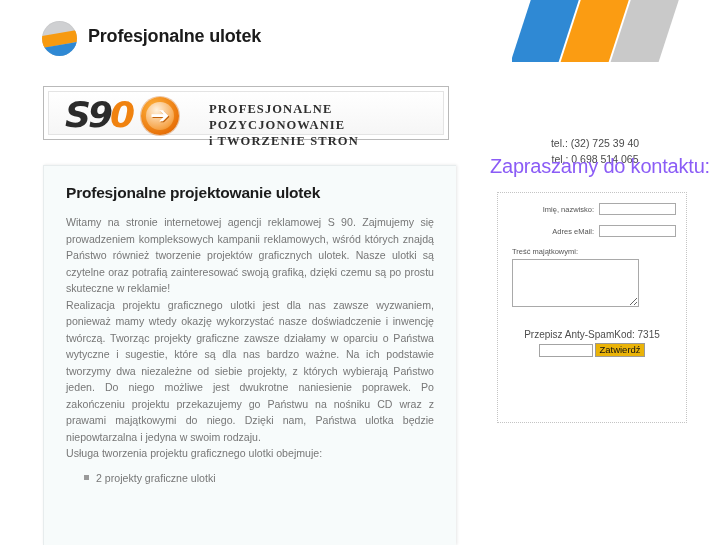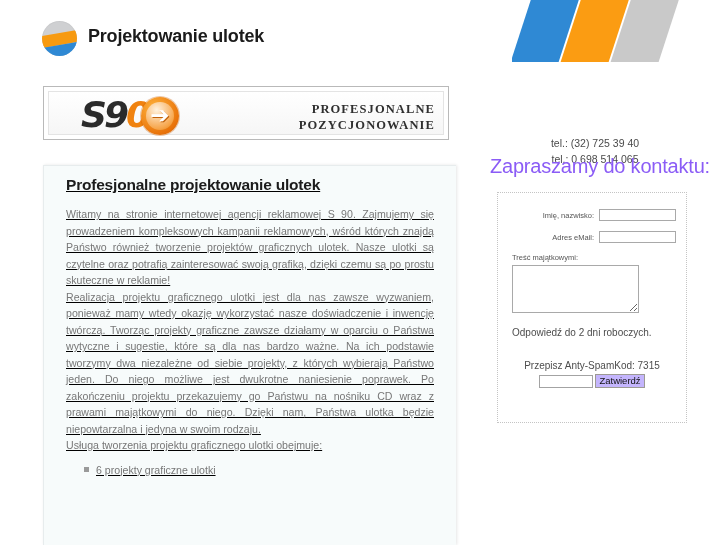--- a/index.html
+++ b/index.html
@@ -103,21 +103,21 @@
   }
   #s90-mark {
     position: absolute;
     left: 16px;
     top: 3px;
     width: 140px;
     height: 40px;
   }
   #s90-text {
     position: absolute;
-    left: 16px;
+    left: 0;
     top: 0;
     font-family: "DejaVu Sans", sans-serif;
     font-size: 36px;
     font-weight: bold;
     font-style: italic;
     letter-spacing: -3px;
     line-height: 40px;
     color: #2b2b2b;
   }
   #s90-text .nine { color: #f0820f; }
@@ -145,21 +145,21 @@
     text-align: center;
     color: #ffffff;
     text-shadow: 1px 1px 0 #c2620a;
     font-family: "DejaVu Sans", sans-serif;
   }
   #banner-tagline {
     position: absolute;
     left: 160px;
     top: 9px;
     right: 8px;
-    text-align: right;
+    text-align: left;
     font-family: "Liberation Serif", serif;
     font-size: 12.5px;
     font-weight: bold;
     letter-spacing: 1.1px;
     line-height: 16px;
     color: #2f2f2f;
   }
   #banner-tagline .l1, #banner-tagline .l2 { display: block; }
 
   
@@ -180,23 +180,22 @@
     position: absolute;
     left: 43px;
     top: 165px;
     width: 413px;
     height: 380px;
     background: #f7fbfb;
     border-left: 1px solid #e7eced;
     border-top: 1px solid #e7eced;
     box-shadow: 1px 0 3px rgba(0,0,0,0.10);
     box-sizing: border-box;
-    padding: 10px 22px 0 22px;
+    padding: 18px 22px 0 22px;
     overflow: hidden;
-    text-decoration: underline;
   }
   #content-panel h2 {
     margin: 0 0 12px 0;
     font-size: 15.5px;
     font-weight: bold;
     color: #1c1c1c;
     letter-spacing: -0.2px;
   }
   #content-panel h2.second {
     margin-top: 20px;
@@ -251,21 +250,20 @@
     border: 1px dotted #c4c4c4;
     box-sizing: border-box;
     padding: 10px 10px 0 10px;
     background: #ffffff;
   }
   .field-row {
     display: flex;
     align-items: center;
     justify-content: flex-end;
     margin-bottom: 10px;
-    margin-top: 6px;
   }
   .field-row .field-label {
     font-size: 7.5px;
     color: #555555;
     margin-right: 5px;
     white-space: nowrap;
   }
   .field-row input.text-input {
     width: 77px;
     height: 12px;
@@ -318,21 +316,21 @@
     font-size: 8px;
     font-family: "Liberation Sans", sans-serif;
     padding: 0 2px;
     box-sizing: border-box;
   }
   #submit-button {
     margin-left: 2px;
     font-size: 9.5px;
     font-family: "Liberation Sans", sans-serif;
     color: #111111;
-    background: #c4b5fd;
+    background: #eab308;
     border: 1px solid #9d9a94;
     padding: 0 3px;
     height: 14px;
     line-height: 12px;
     cursor: pointer;
     box-sizing: border-box;
   }
 </style>
 </head>
 <body>
@@ -341,70 +339,70 @@
   <div class="stripe s-blue"></div>
   <div class="stripe s-orange"></div>
   <div class="stripe s-gray"></div>
 </div>
 
 <div id="header">
   <div id="site-logo">
     <span class="band-orange"></span>
     <span class="band-blue"></span>
   </div>
-  <div id="site-title">Projektowanie ulotek</div>
+  <div id="site-title">Profesjonalne ulotek</div>
 </div>
 
 <div id="banner">
   <div id="banner-inner">
     <div id="s90-mark">
       <div id="s90-text"><span>S9</span><span class="nine">0</span></div>
       <div id="s90-arrow">
         <div class="disc"></div>
         <div class="arrow-glyph">➔</div>
       </div>
     </div>
     <div id="banner-tagline">
       <span class="l1">PROFESJONALNE POZYCJONOWANIE</span>
+      <span class="l2">i TWORZENIE STRON</span>
     </div>
   </div>
 </div>
 
 <div id="phones">
   <div>tel.: (32) 725 39 40</div>
   <div>tel.: 0 698 514 065</div>
 </div>
 
 <div id="content-panel">
   <h2>Profesjonalne projektowanie ulotek</h2>
   <p>Witamy na stronie internetowej agencji reklamowej S 90. Zajmujemy się prowadzeniem kompleksowych kampanii reklamowych, wśród których znajdą Państwo również tworzenie projektów graficznych ulotek. Nasze ulotki są czytelne oraz potrafią zainteresować swoją grafiką, dzięki czemu są po prostu skuteczne w reklamie!</p>
   <p>Realizacja projektu graficznego ulotki jest dla nas zawsze wyzwaniem, ponieważ mamy wtedy okazję wykorzystać nasze doświadczenie i inwencję twórczą. Tworząc projekty graficzne zawsze działamy w oparciu o Państwa wytyczne i sugestie, które są dla nas bardzo ważne. Na ich podstawie tworzymy dwa niezależne od siebie projekty, z których wybierają Państwo jeden. Do niego możliwe jest dwukrotne naniesienie poprawek. Po zakończeniu projektu przekazujemy go Państwu na nośniku CD wraz z prawami majątkowymi do niego. Dzięki nam, Państwa ulotka będzie niepowtarzalna i jedyna w swoim rodzaju.</p>
   <p class="tight">Usługa tworzenia projektu graficznego ulotki obejmuje:</p>
   <ul id="service-list">
-    <li><span class="bullet"></span><span>6 projekty graficzne ulotki</span></li>
+    <li><span class="bullet"></span><span>2 projekty graficzne ulotki</span></li>
 
   </ul>
 </div>
 
 <div id="contact-heading">Zapraszamy do kontaktu:</div>
 
 <form id="contact-form">
   <div class="field-row">
     <span class="field-label">Imię, nazwisko:</span>
     <input class="text-input" type="text" value="" style="">
   </div>
   <div class="field-row">
     <span class="field-label">Adres eMail:</span>
     <input class="text-input" type="text" value="" style="">
   </div>
 
   <div id="message-label">Treść majątkowymi:</div>
   <textarea id="message-input" style=""></textarea>
 
-  <div id="reply-note">Odpowiedź do 2 dni roboczych.</div>
 
   <div id="captcha-line">
     <div>Przepisz Anty-SpamKod: 7315</div>
     <div id="captcha-row">
       <input id="captcha-input" type="text" value="" style="">
       <button id="submit-button" type="button">Zatwierdź</button>
     </div>
   </div>
 </form>
 

